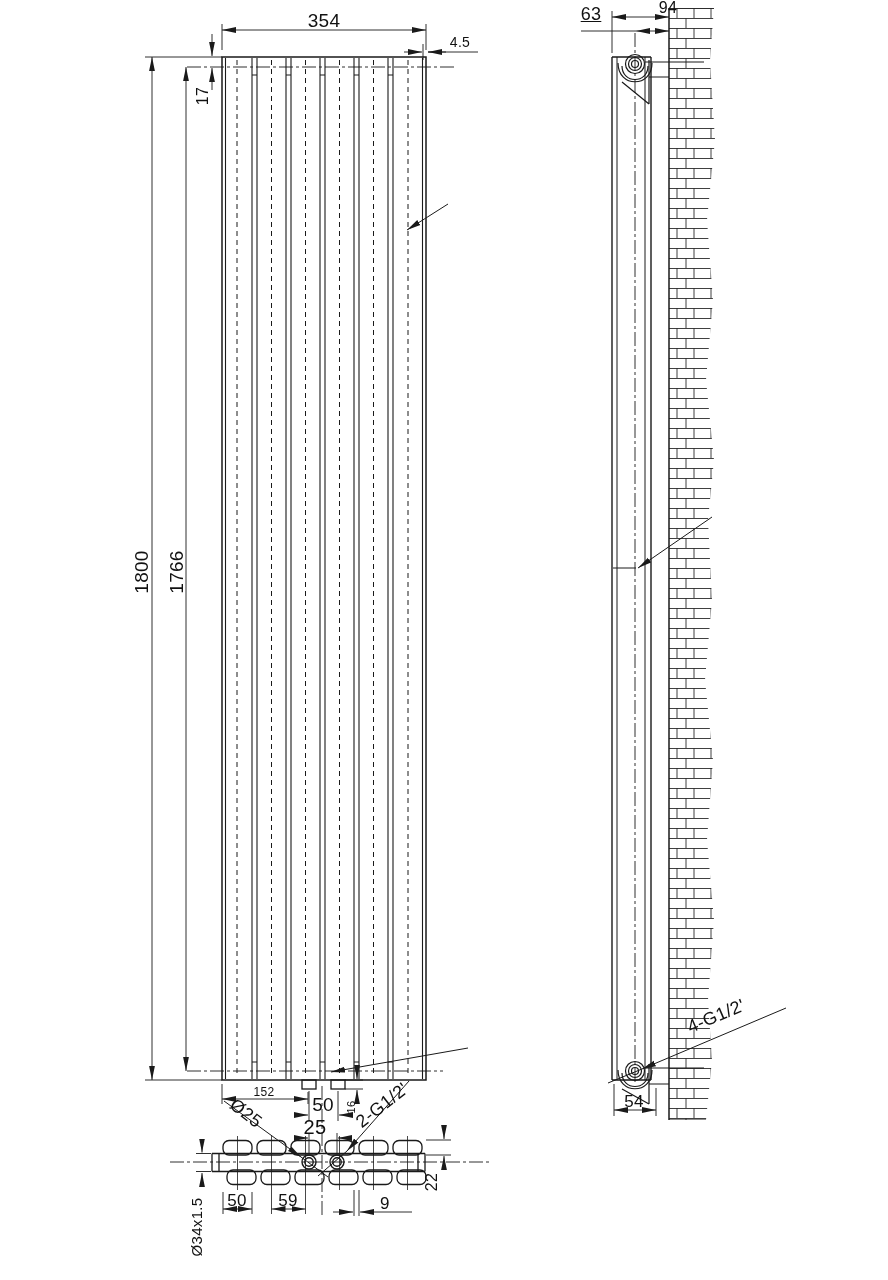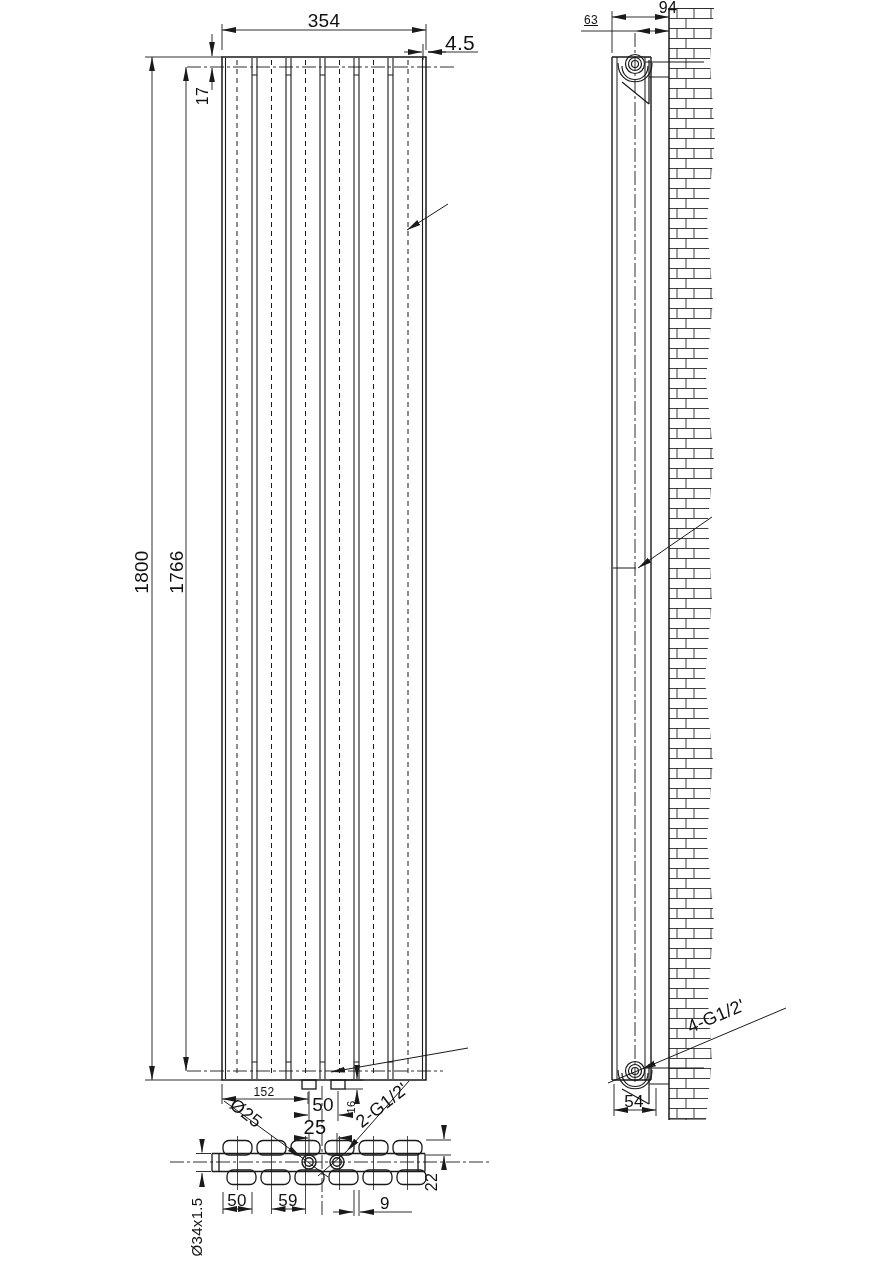--- a/index.html
+++ b/index.html
@@ -200,35 +200,35 @@
     <g stroke-width="1">
       <path d="M613,568 H636"></path>
       <line x1="712" y1="517" x2="638" y2="568" marker-end="url(#arw)"></line>
       <line x1="786" y1="1008" x2="642" y2="1069" marker-end="url(#arw)"></line>
       <path d="M642,1069 L608,1083"></path>
     </g>
   </g>
 </svg>
 
 <div class="lbl" style="left:324px;top:20px;font-size:19px;">354</div>
-<div class="lbl" style="left:460px;top:42px;font-size:21px;">4.5</div>
+<div class="lbl" style="left:460px;top:42px;font-size:14px;">4.5</div>
 <div class="lbl rot-ccw" style="left:203px;top:96px;font-size:16px;">17</div>
 <div class="lbl rot-ccw" style="left:141px;top:572px;font-size:19px;">1800</div>
 <div class="lbl rot-ccw" style="left:176px;top:572px;font-size:19px;">1766</div>
 <div class="lbl" style="left:264px;top:1092px;font-size:12px;">152</div>
 <div class="lbl" style="left:323px;top:1104px;font-size:19px;">50</div>
 <div class="lbl rot-ccw" style="left:351px;top:1107px;font-size:11px;">16</div>
 
 <div class="lbl rot-d25" style="left:246px;top:1113px;font-size:18px;">Ø25</div>
 <div class="lbl rot-g12" style="left:382px;top:1105px;font-size:18px;">2-G1/2'</div>
 <div class="lbl" style="left:315px;top:1127px;font-size:20px;">25</div>
 <div class="lbl" style="left:237px;top:1200px;font-size:17px;">50</div>
 <div class="lbl" style="left:288px;top:1200px;font-size:17px;">59</div>
 <div class="lbl" style="left:385px;top:1203px;font-size:17px;">9</div>
 <div class="lbl rot-ccw" style="left:432px;top:1182px;font-size:16px;">22</div>
 <div class="lbl rot-ccw" style="left:196px;top:1227px;font-size:15px;">Ø34x1.5</div>
 
 <div class="lbl" style="left:668px;top:8px;font-size:16px;">94</div>
-<div class="lbl" style="left:591px;top:20px;font-size:12px;text-decoration:underline;">63</div>
+<div class="lbl" style="left:591px;top:14px;font-size:18px;text-decoration:underline;">63</div>
 <div class="lbl" style="left:634px;top:1101px;font-size:17px;">54</div>
 <div class="lbl rot-g4" style="left:716px;top:1016px;font-size:18px;">4-G1/2'</div>
 
 </div>
 
 </body></html>

